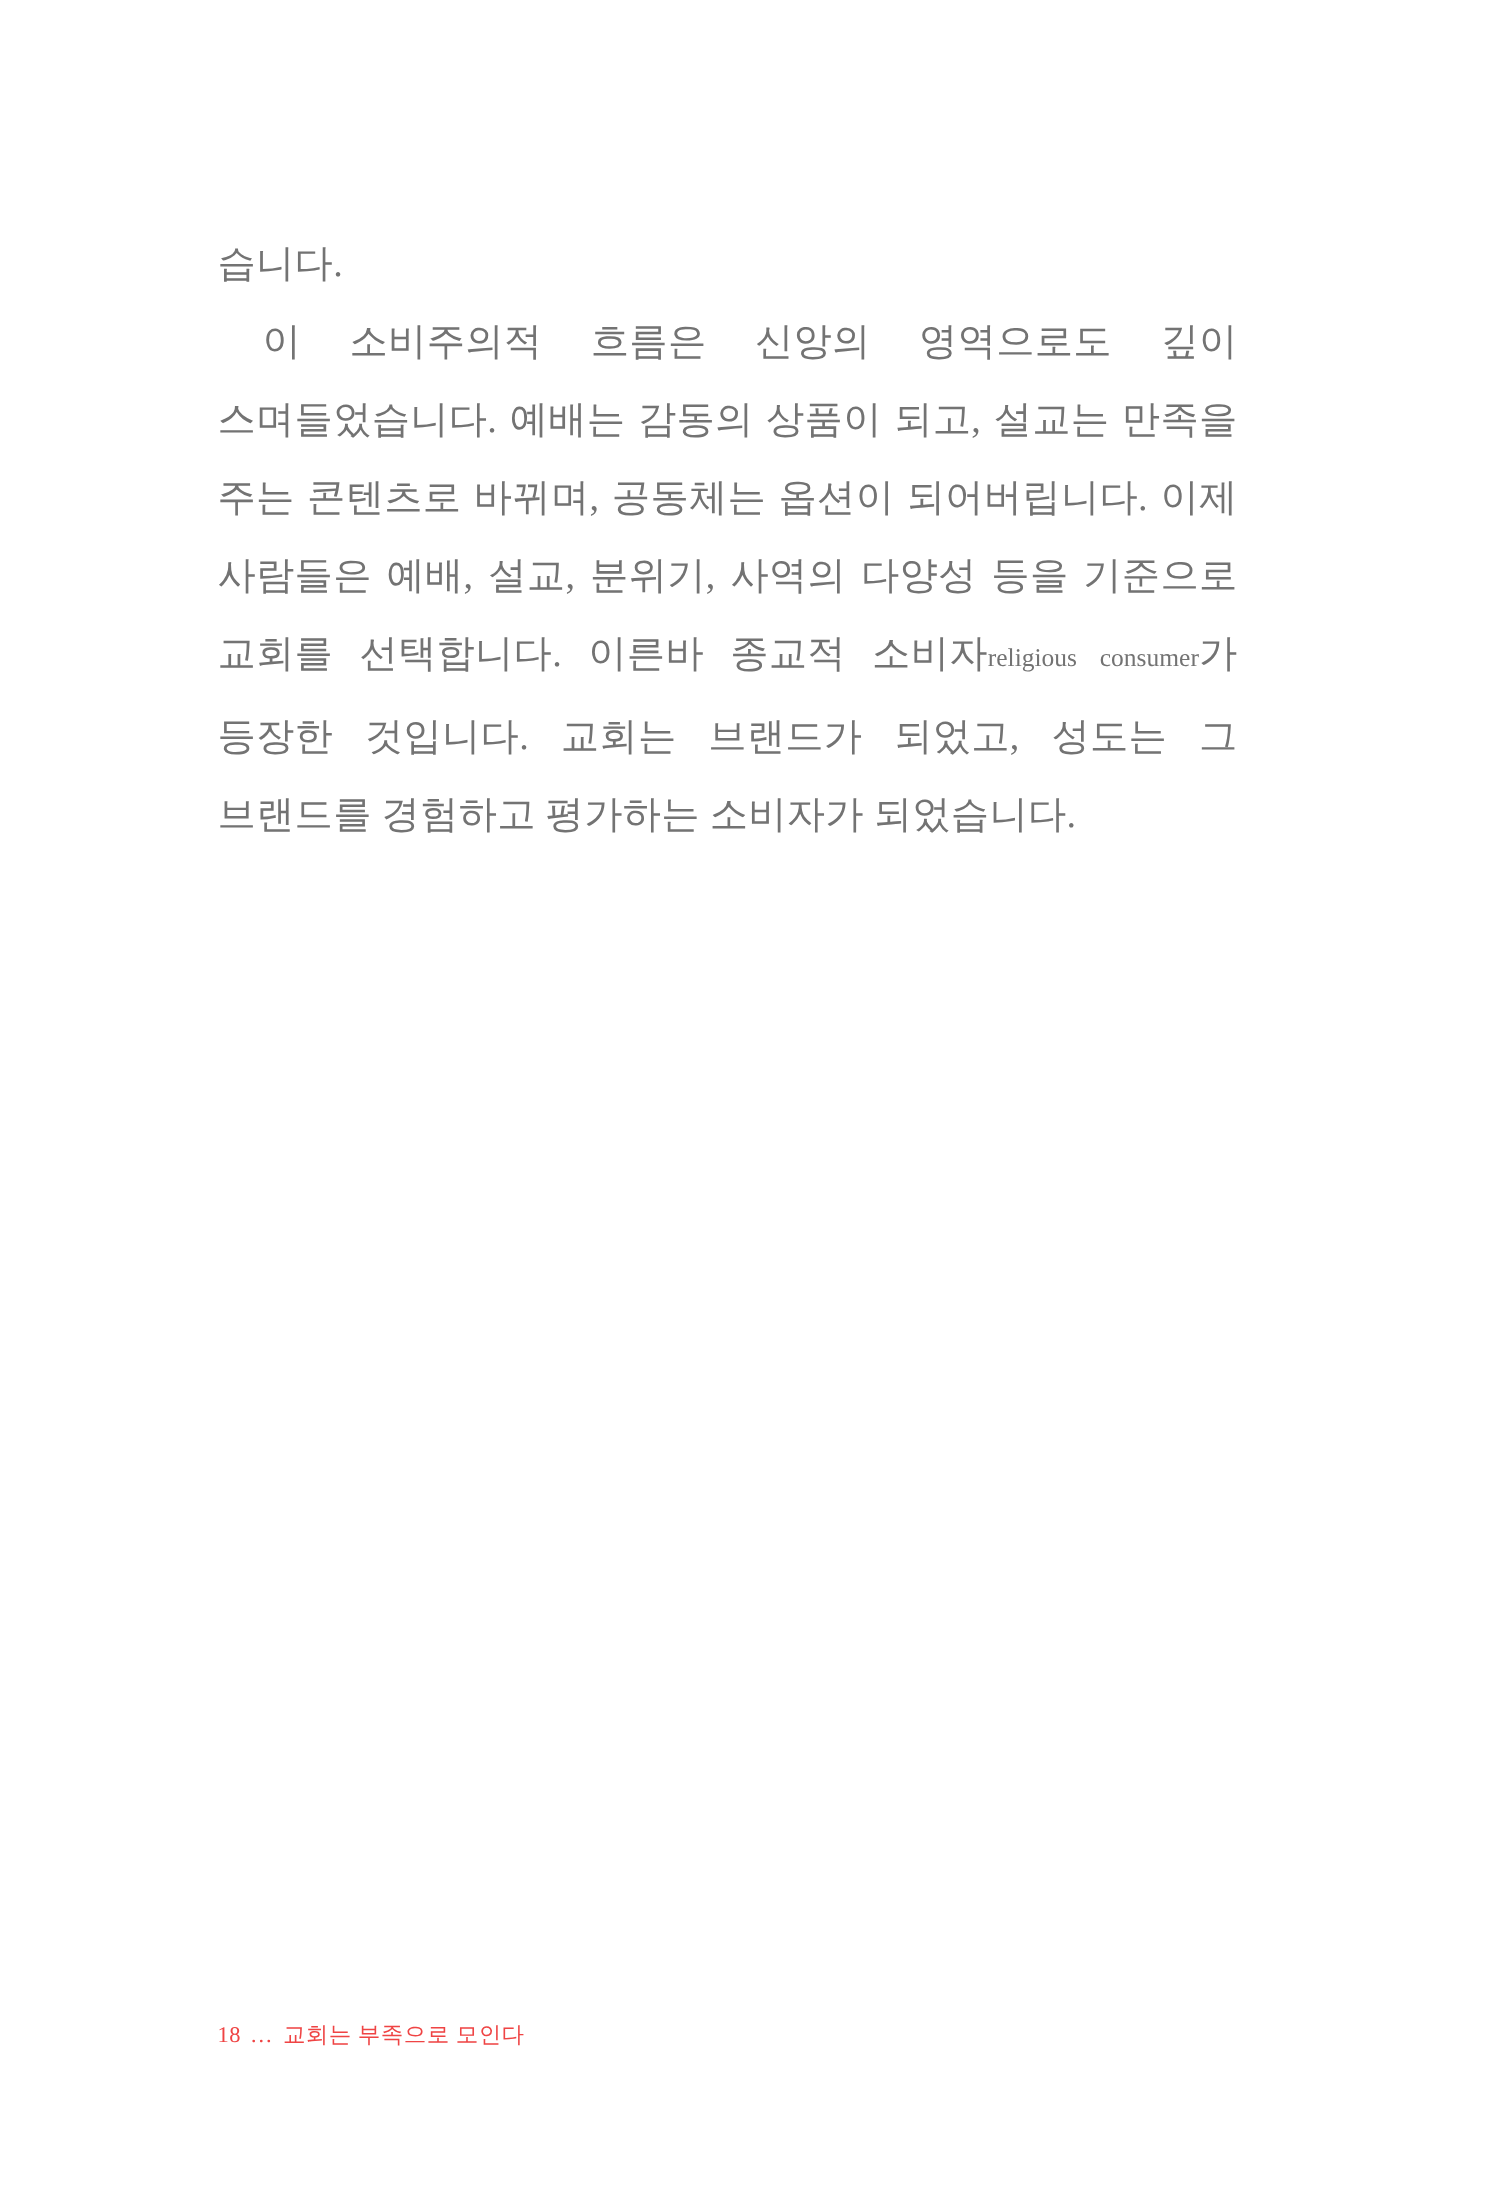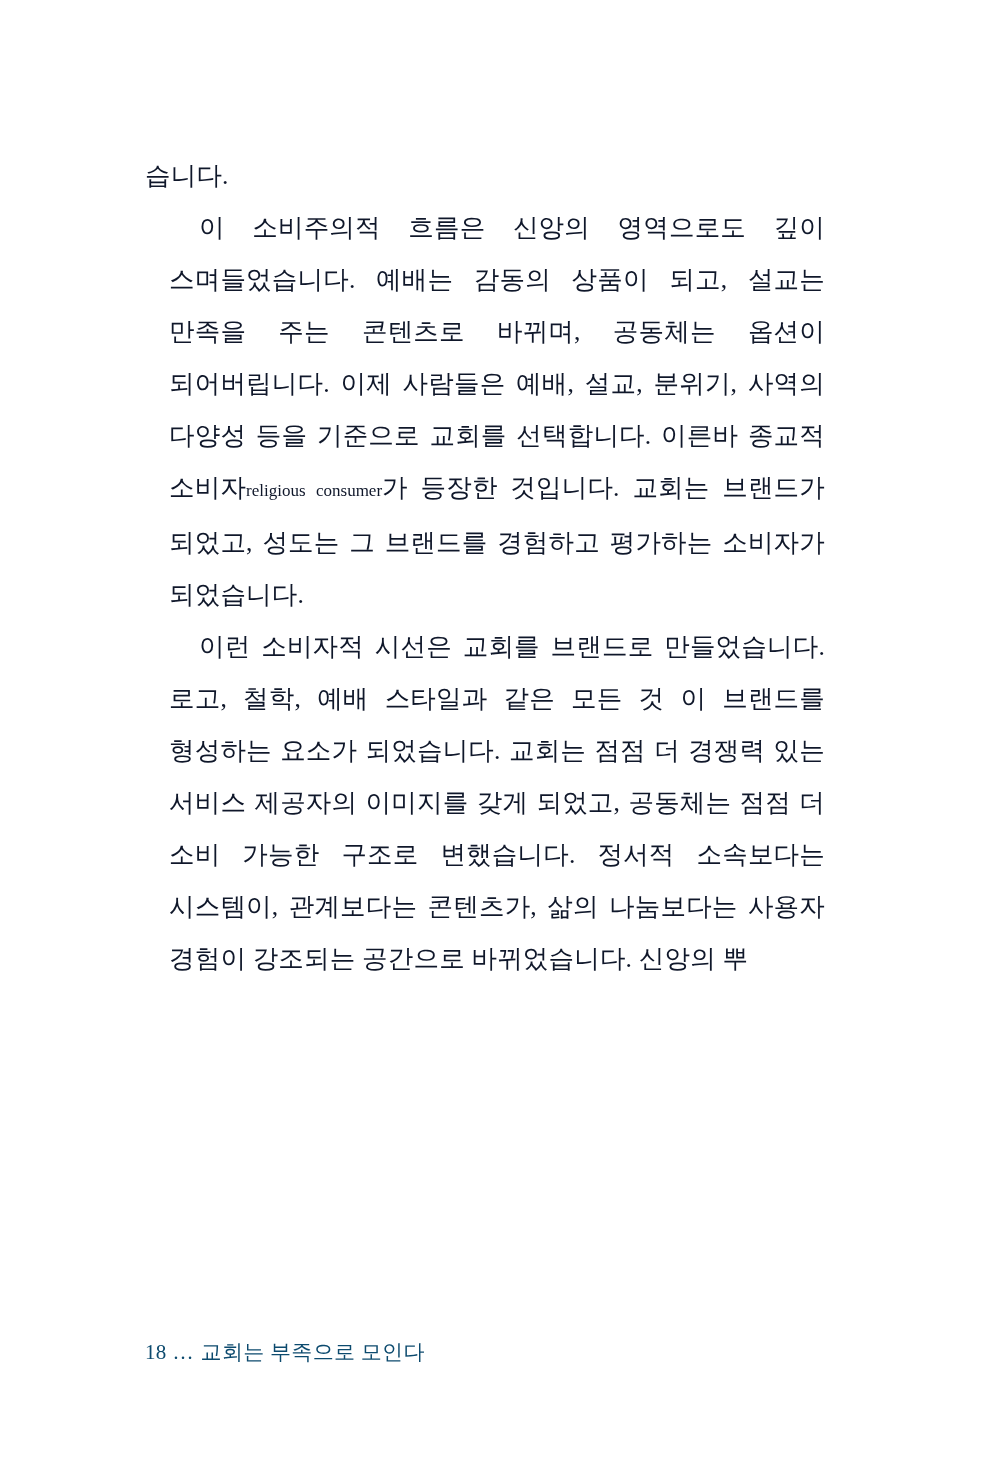--- a/index.html
+++ b/index.html
@@ -19,43 +19,42 @@
   .text-column {
     position: absolute;
     left: 145px;
     top: 150px;
     width: 680px;
   }
   .body-text {
     font-family: "Liberation Serif", "DejaVu Serif", serif;
     font-size: 25.5px;
     line-height: 52px;
-    color: #0f172a;
+    color: #737373;
     text-align: justify;
     text-justify: inter-character;
     margin: 0;
     letter-spacing: 0.2px;
     word-break: keep-all;
   }
   .body-text.indent {
     text-indent: 30px;
-    margin-left: 24px;
   }
   .latin-inline {
     font-family: "Liberation Serif", "DejaVu Serif", serif;
     font-size: 17px;
     letter-spacing: 0;
   }
   .footer {
     position: absolute;
     left: 145px;
     bottom: 95px;
     font-family: "Liberation Serif", "DejaVu Serif", serif;
-    font-size: 21px;
-    color: #0c4a6e;
+    font-size: 15px;
+    color: #ef4444;
     letter-spacing: 0.3px;
     white-space: nowrap;
   }
   .footer .page-num {
     margin-right: 6px;
   }
   .footer .dots {
     margin-right: 6px;
     letter-spacing: 1px;
   }
@@ -65,21 +64,20 @@
 
 <div class="page">
 
   <div class="text-column">
 
     <p class="body-text">습니다.</p>
 
     <p class="body-text indent"><span>이 소비주의적 흐름은 신앙의 영역으로도 깊이 스며들었습니다. 예배는 감동의 상품이 되고, 설교는 만족을 주는 콘텐츠로 바뀌며, 공동체는 옵션이 되어버립니다. 이제 사람들은 예배, 설교, 분위기, 사역의 다양성 등을 기준으로 교회를 선택합니다. 이른바 종교적 소비자</span><span class="latin-inline">religious consumer</span><span>가 등장한 것입니다. 교회는 브랜드가 되었고, 성도는 그 브랜드를 경험하고 평가하는 소비자가 되었습니다.</span></p>
 
 
-    <p class="body-text indent">이런 소비자적 시선은 교회를 브랜드로 만들었습니다. 로고, 철학, 예배 스타일과 같은 모든 것 이 브랜드를 형성하는 요소가 되었습니다. 교회는 점점 더 경쟁력 있는 서비스 제공자의 이미지를 갖게 되었고, 공동체는 점점 더 소비 가능한 구조로 변했습니다. 정서적 소속보다는 시스템이, 관계보다는 콘텐츠가, 삶의 나눔보다는 사용자 경험이 강조되는 공간으로 바뀌었습니다. 신앙의 뿌</p>
 
   </div>
 
   <div class="footer">
     <span class="page-num">18</span><span class="dots">…</span><span>교회는 부족으로 모인다</span>
   </div>
 
 </div>
 
 </body></html>

